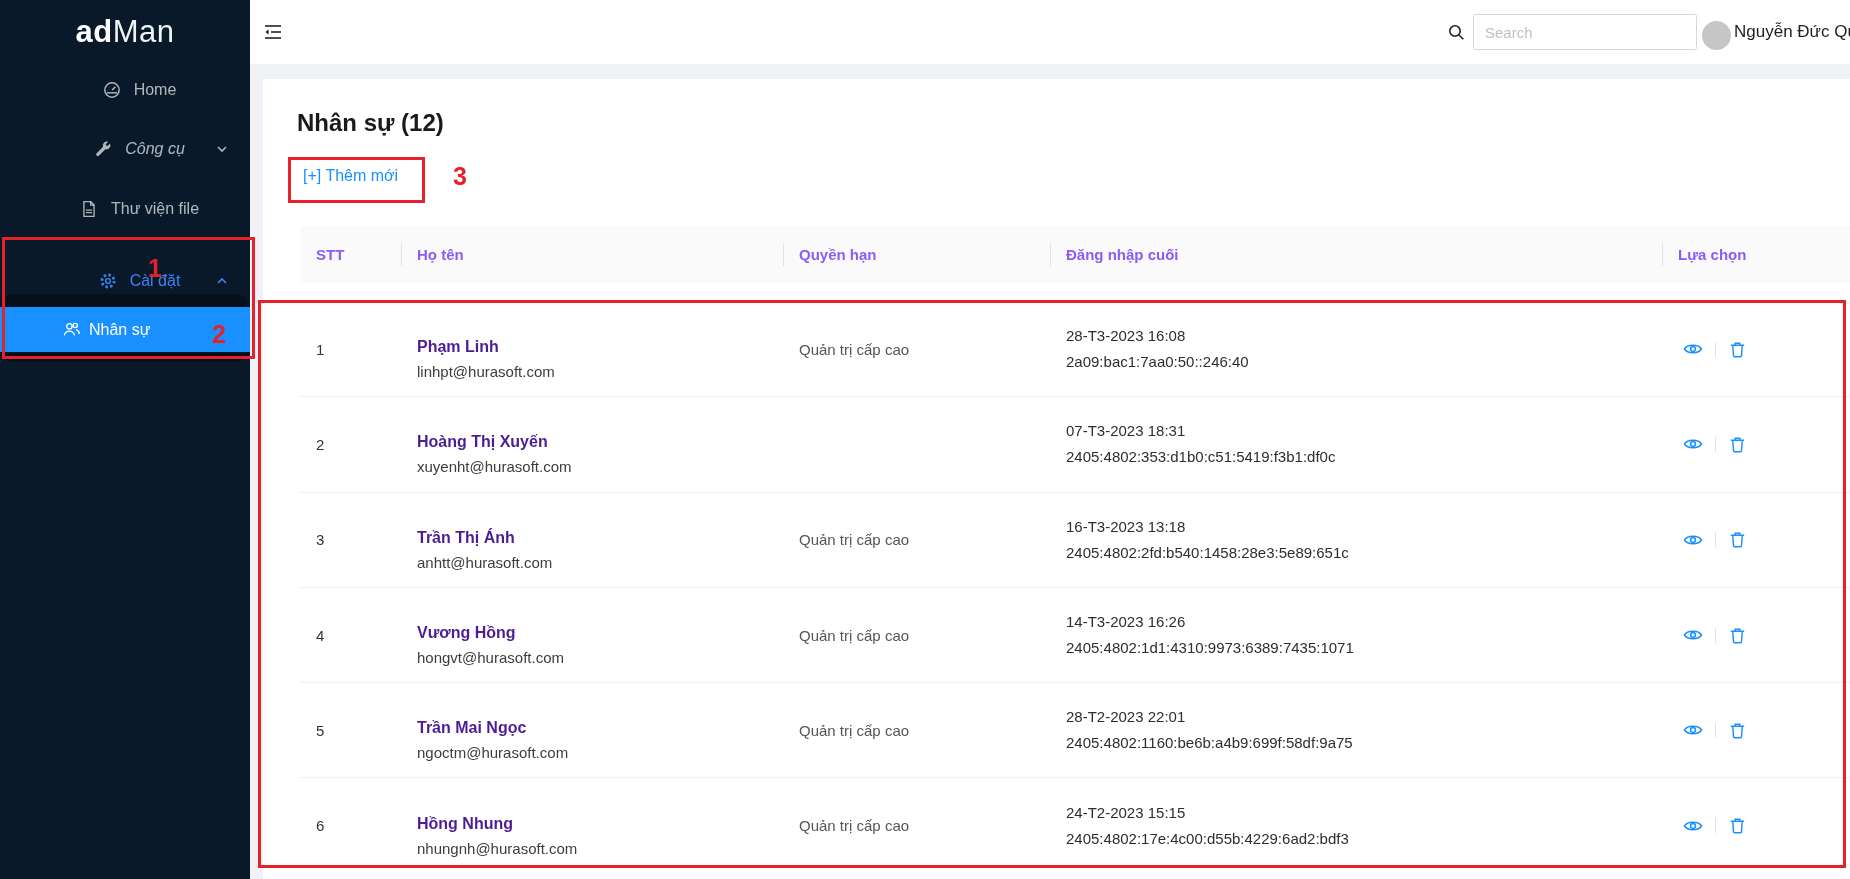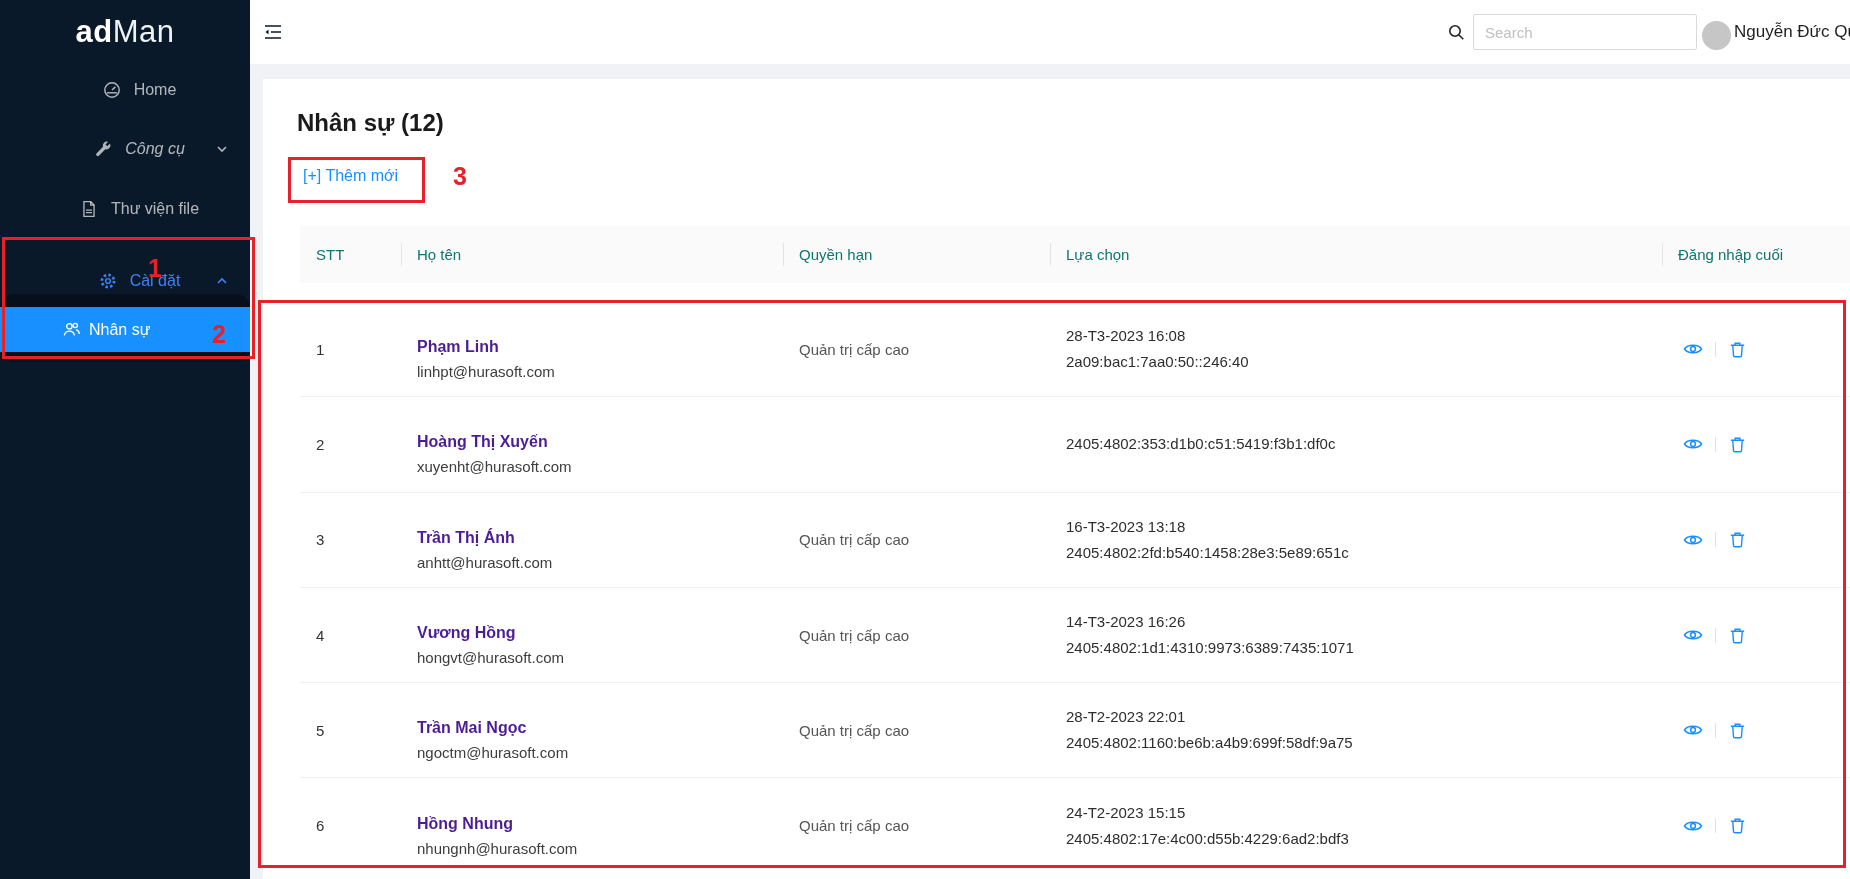--- a/index.html
+++ b/index.html
@@ -31,21 +31,21 @@
   .search-input::placeholder{color:#bfbfbf;}
   .avatar{position:absolute;left:1452px;top:21px;width:29px;height:29px;border-radius:50%;background:#c6c6c6;cursor:pointer;}
   .username{position:absolute;left:1484px;top:0;height:64px;display:flex;align-items:center;font-size:17px;color:#1f1f1f;white-space:nowrap;overflow:hidden;width:116px;}
   
   .content-card{position:absolute;left:263px;top:79px;width:1587px;height:800px;background:#fff;}
   .page-title{position:absolute;left:34px;top:30px;font-size:24px;font-weight:700;color:#1a1a1a;}
   .add-link{position:absolute;left:40px;top:88px;font-size:16px;color:#1890ff;cursor:pointer;text-decoration:none;}
   
   .tbl{position:absolute;left:37px;top:147px;width:1550px;}
   .tbl-head{display:grid;grid-template-columns:101px 382px 267px 612px 188px;height:57px;background:#fafafa;align-items:center;}
-  .th{font-size:15px;font-weight:400;color:#0f766e;padding-left:16px;position:relative;height:57px;display:flex;align-items:center;box-sizing:border-box;}
+  .th{font-size:15px;font-weight:700;color:#8b5cf6;padding-left:16px;position:relative;height:57px;display:flex;align-items:center;box-sizing:border-box;}
   .th + .th::before{content:"";position:absolute;left:0;top:17px;width:1px;height:23px;background:#e3e3e3;}
   .tbl-body{margin-top:19px;}
   .trow{display:grid;grid-template-columns:101px 382px 267px 612px 188px;height:94.3px;border-bottom:1px solid #f0f0f0;align-items:center;}
   .trow:last-child{border-bottom:none;}
   .td{padding-left:16px;box-sizing:border-box;}
   .td-stt{font-size:15px;color:#333;}
   .name-link{font-size:16px;font-weight:700;color:#4c1d95;cursor:pointer;display:inline-block;margin-bottom:7px;margin-top:20px;}
   .email{font-size:15px;color:#3d3d3d;}
   .role{font-size:15px;color:#555;}
   .lg-line{font-size:15px;color:#2e2e2e;line-height:26px;}
@@ -160,22 +160,22 @@
 
 <div class="content-card">
   <div class="page-title">Nhân sự (12)</div>
   <a class="add-link">[+] Thêm mới</a>
 
   <div class="tbl">
     <div class="tbl-head">
       <div class="th">STT</div>
       <div class="th">Họ tên</div>
       <div class="th">Quyền hạn</div>
+      <div class="th">Đăng nhập cuối</div>
       <div class="th">Lựa chọn</div>
-      <div class="th">Đăng nhập cuối</div>
     </div>
     <div class="tbl-body" id="tbl-body">
   <div class="trow">
     <div class="td td-stt">1</div>
     <div class="td">
       <span class="name-link">Phạm Linh</span>
       <div class="email">linhpt@hurasoft.com</div>
     </div>
     <div class="td role">Quản trị cấp cao</div>
     <div class="td">
@@ -204,20 +204,21 @@
   </div>
 
   <div class="trow">
     <div class="td td-stt">2</div>
     <div class="td">
       <span class="name-link">Hoàng Thị Xuyến</span>
       <div class="email">xuyenht@hurasoft.com</div>
     </div>
     <div class="td role"></div>
     <div class="td">
+      <div class="lg-line">07-T3-2023 18:31</div>
       <div class="lg-line">2405:4802:353:d1b0:c51:5419:f3b1:df0c</div>
     </div>
     <div class="td actions">
       <span class="act-btn">
         <span>
           <svg viewBox="0 0 20 20" width="20" height="20" fill="none" stroke="currentColor" stroke-width="1.5">
             <path d="M1.5 10 C4.5 5 15.5 5 18.5 10 C15.5 15 4.5 15 1.5 10 z"></path>
                   <circle cx="10" cy="10" r="2.4"></circle>
           </svg>
         </span>

